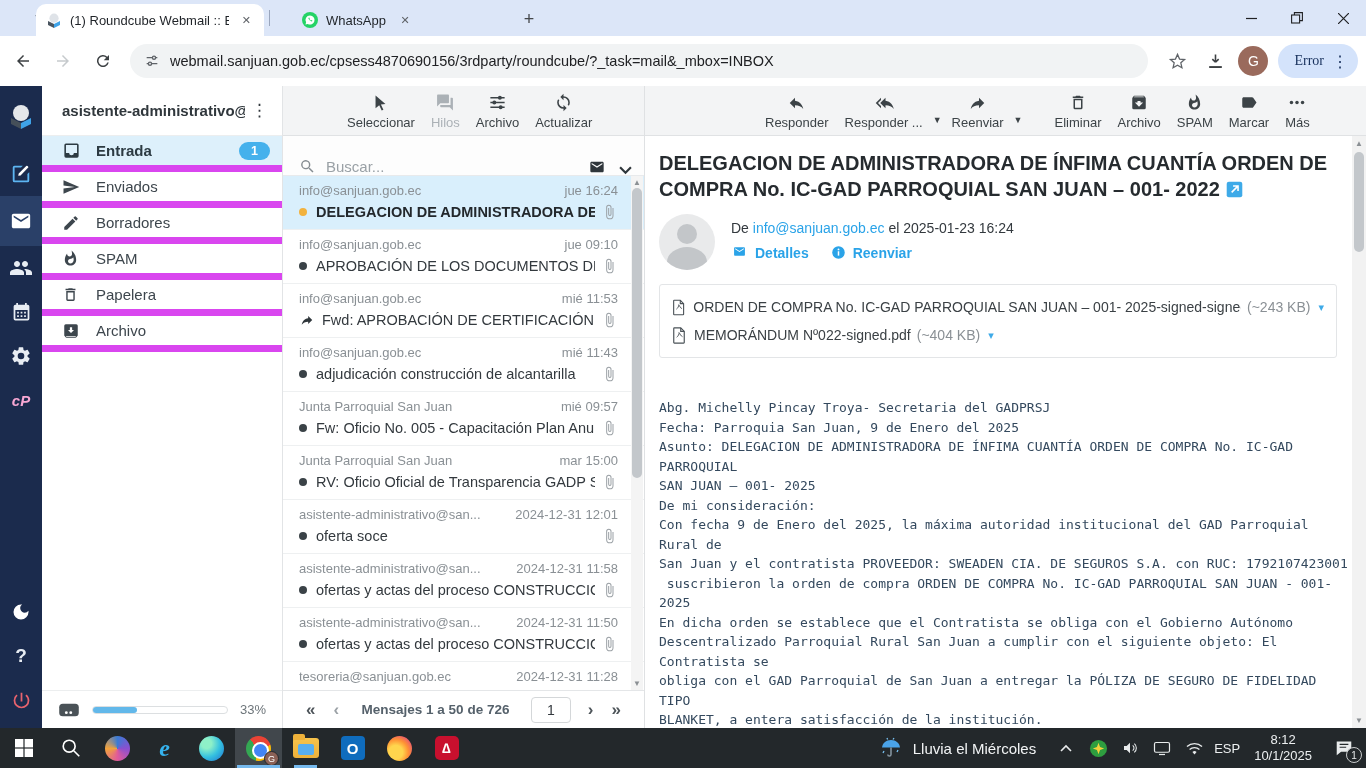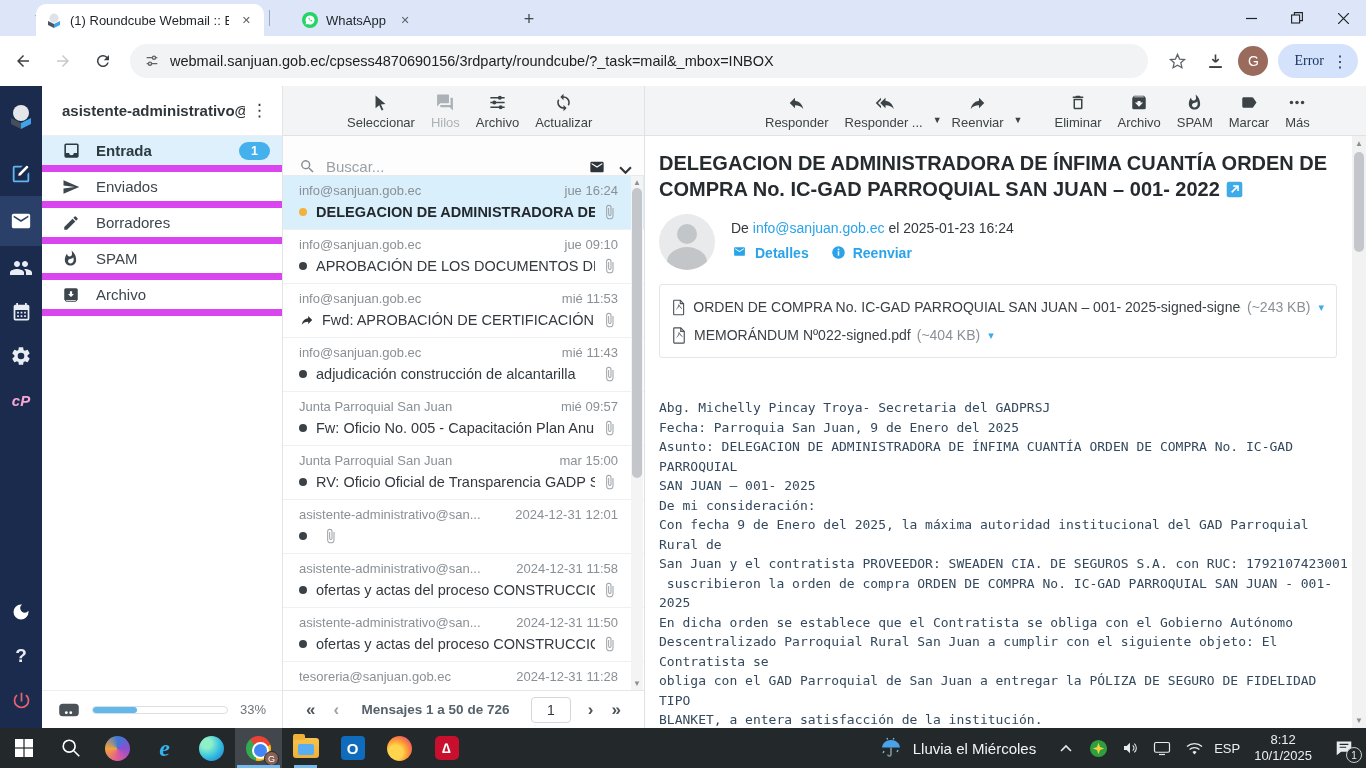--- a/index.html
+++ b/index.html
@@ -326,20 +326,28 @@
     <div class="folder">
       <span class="fic">
           <svg width="17" height="17" viewBox="0 0 24 24">
             <path d="M13.5.7s.7 2.6.7 4.8c0 2.1-1.4 3.7-3.4 3.7S7.2 7.6 7.2 5.5v-.4C5.2 7.5 4 10.6 4 14c0 4.4 3.6 8 8 8s8-3.6 8-8C20 8.6 17.4 3.8 13.5.7zM11.7 19c-1.8 0-3.2-1.4-3.2-3.1 0-1.6 1-2.8 2.8-3.1 1.8-.4 3.6-1.2 4.6-2.6.4 1.3.6 2.7.6 4 0 2.7-2.2 4.8-4.8 4.8z" fill="#3d464d"></path>
           </svg>
         </span>
       <span class="flabel">SPAM</span>
     </div>
     <div class="folder">
       <span class="fic">
+          <svg width="17" height="17" viewBox="0 0 24 24">
+            <path d="M6 19a2 2 0 0 0 2 2h8a2 2 0 0 0 2-2V7H6v12zm2-10h8v10H8V9zm7.5-5-1-1h-5l-1 1H5v2h14V4h-3.5z" fill="#3d464d"></path>
+          </svg>
+        </span>
+      <span class="flabel">Papelera</span>
+    </div>
+    <div class="folder">
+      <span class="fic">
           <svg width="18" height="18" viewBox="0 0 24 24">
             <path d="M20.5 5.2 19.2 3.6c-.3-.4-.8-.6-1.2-.6H6c-.5 0-.9.2-1.2.6L3.5 5.2c-.3.4-.5.8-.5 1.3V19a2 2 0 0 0 2 2h14a2 2 0 0 0 2-2V6.5c0-.5-.2-.9-.5-1.3zM12 9.5l4 4h-2.5V17h-3v-3.5H8l4-4zM5.1 5l.8-1h12l.9 1H5.1z" fill="#3d464d" transform="scale(1,-1) translate(0,-24)"></path>
           </svg>
         </span>
       <span class="flabel">Archivo</span>
     </div>
     <div id="quota">
       <svg width="22" height="16" viewBox="0 0 24 18">
           <rect x="1" y="2" width="22" height="14" rx="4" fill="#4a5257"></rect>
           <circle cx="9" cy="12" r="1.6" fill="#fff"></circle>
@@ -476,20 +484,21 @@
             </svg>
           </div>
       </div>
       <div class="msg">
         <div class="l1">
             <span class="sender">asistente-administrativo@san...</span>
             <span class="date">2024-12-31 12:01</span>
           </div>
         <div class="l2">
             <span class="dot"></span>
+            <span class="subj">oferta soce</span>
           <svg class="clip" width="15" height="16" viewBox="0 0 24 24">
               <path d="M16.5 6v11.5a4 4 0 0 1-8 0V5a2.5 2.5 0 0 1 5 0v10.5a1 1 0 0 1-2 0V6H10v9.5a2.5 2.5 0 0 0 5 0V5a4 4 0 0 0-8 0v12.5a5.5 5.5 0 0 0 11 0V6h-1.5z" fill="#9aa0a5"></path>
             </svg>
           </div>
       </div>
       <div class="msg">
         <div class="l1">
             <span class="sender">asistente-administrativo@san...</span>
             <span class="date">2024-12-31 11:58</span>
           </div>

